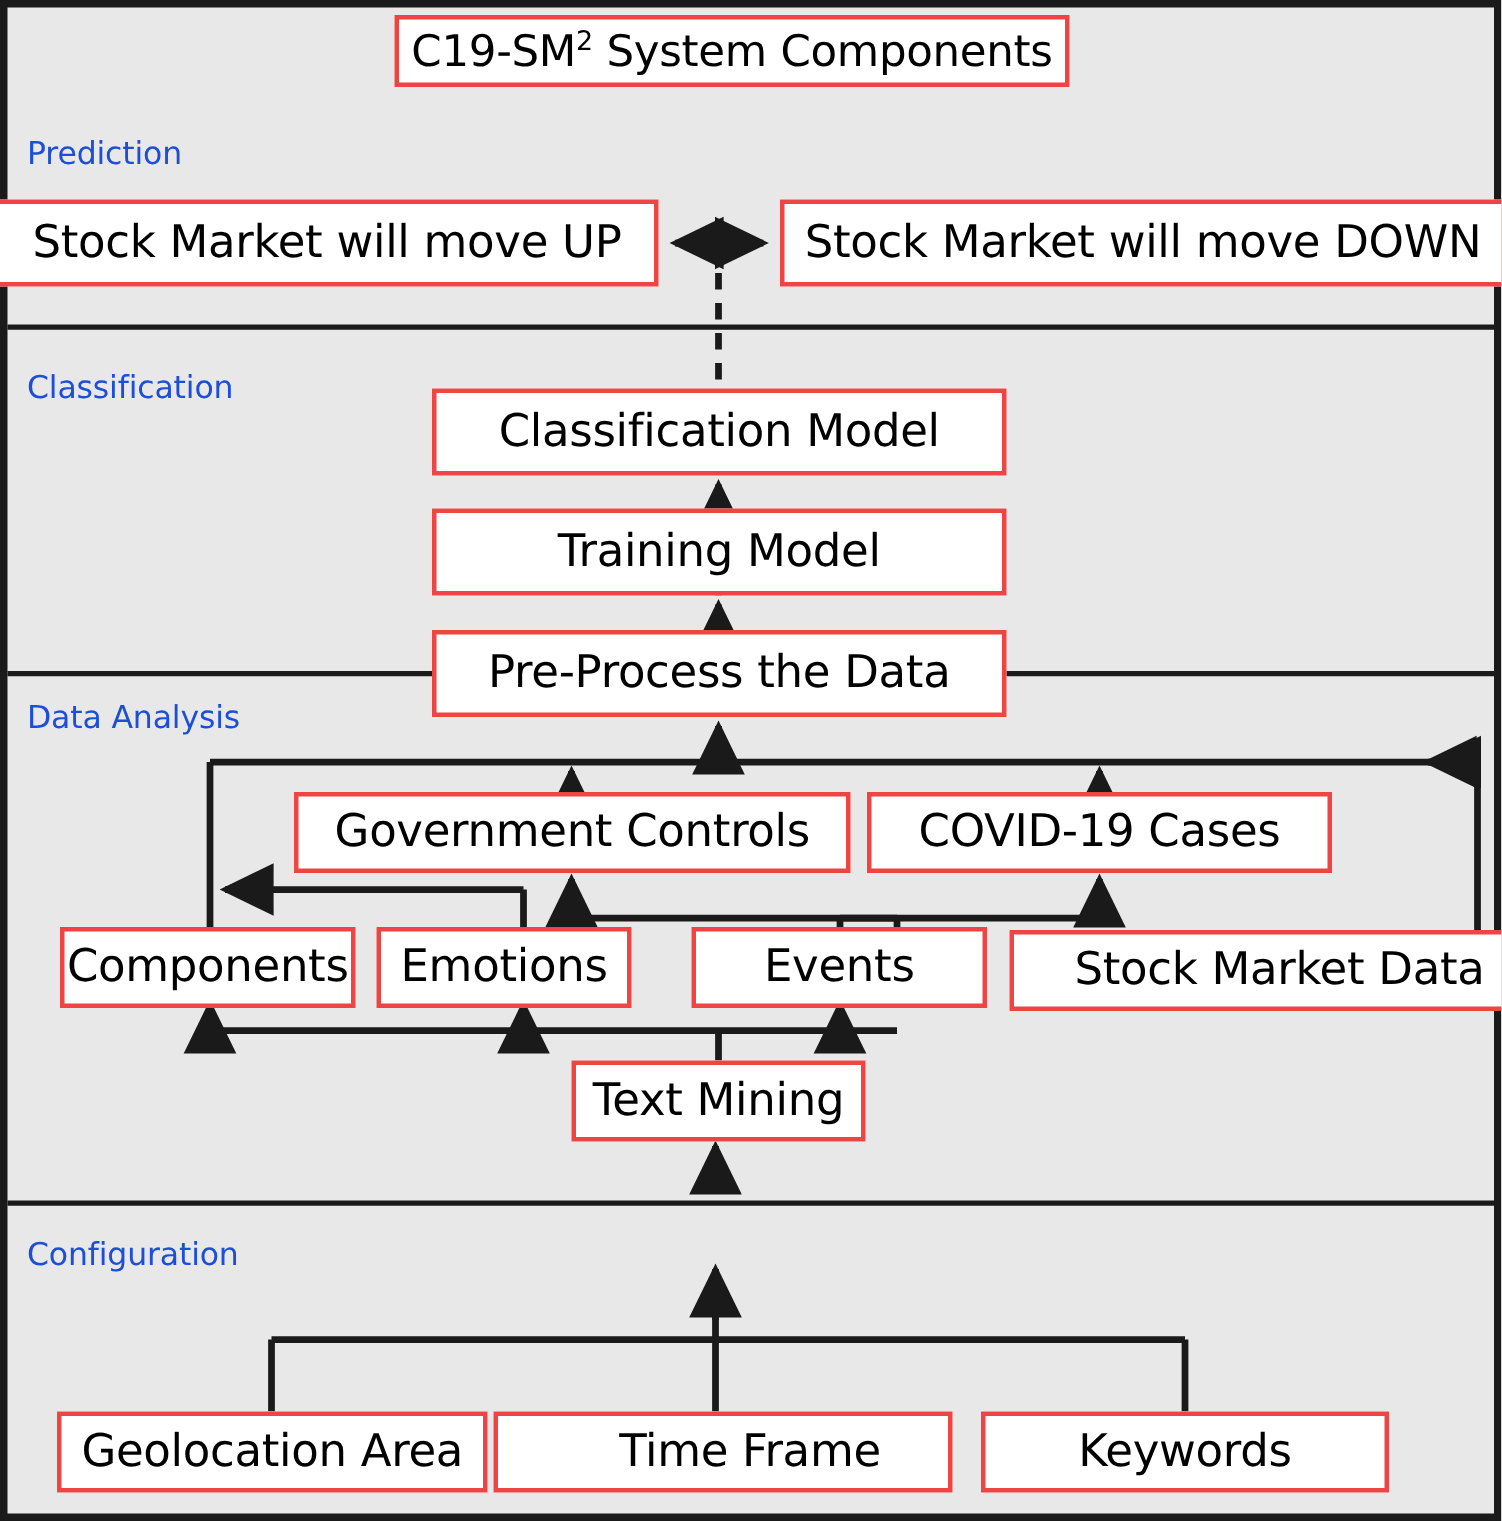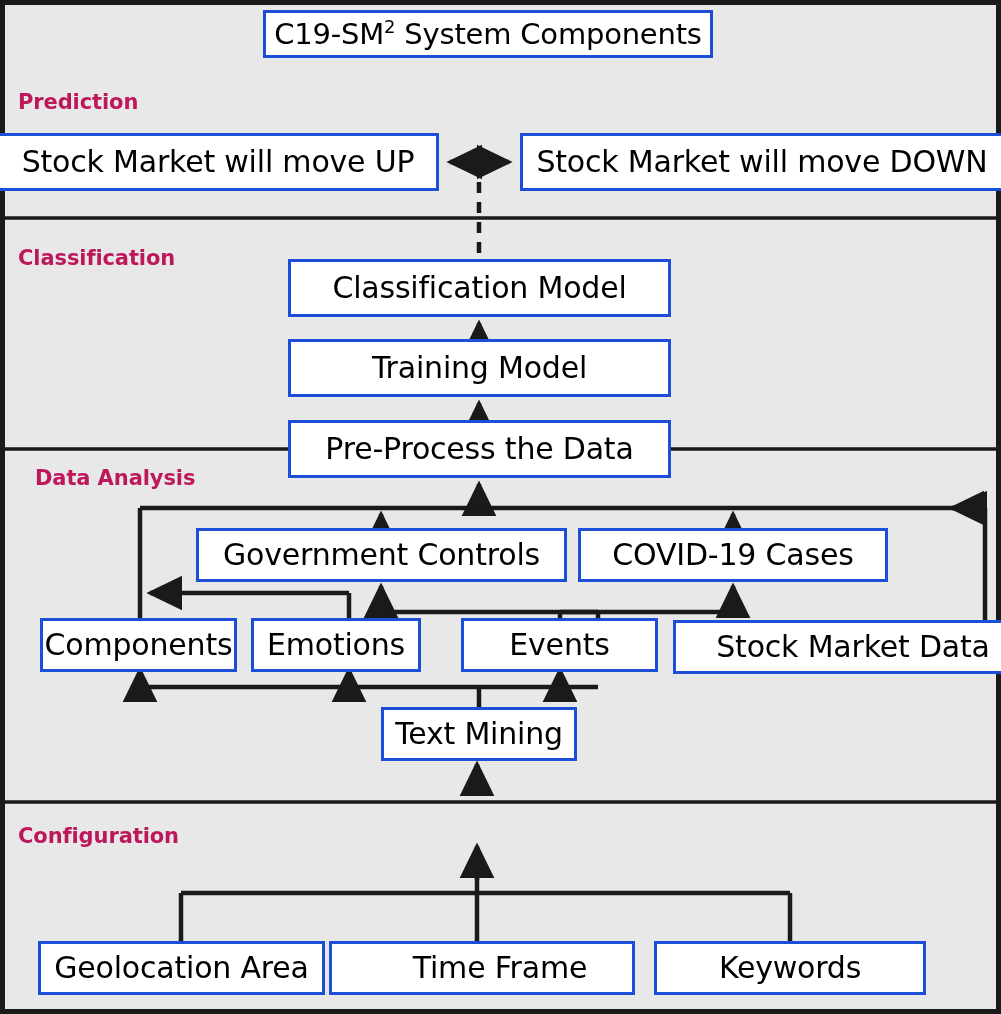--- a/index.html
+++ b/index.html
@@ -18,38 +18,38 @@
   #wires {
     position: absolute;
     left: 0; top: 0;
     width: 1001px;
     height: 1014px;
   }
   .node {
     position: absolute;
     box-sizing: border-box;
     background: #ffffff;
-    border: 3px solid #1d4ed8;
+    border: 3px solid #ef4444;
     display: flex;
     align-items: center;
     justify-content: center;
     text-align: center;
     color: #000000;
     font-size: 30px;
     line-height: 1.05;
     letter-spacing: -0.2px;
     z-index: 5;
     white-space: nowrap;
   }
   .node.title-node { font-size: 29px; }
   .band-label {
     position: absolute;
     font-size: 21px;
-    font-weight: bold;
-    color: #be185d;
+    font-weight: normal;
+    color: #1d4ed8;
     letter-spacing: -0.1px;
     z-index: 6;
     white-space: nowrap;
   }
   sup {
     font-size: 0.62em;
     vertical-align: super;
     line-height: 0;
   }
 </style>
@@ -122,21 +122,21 @@
       <path d="M181,893 L790,893"></path>
       <path d="M181,893 L181,941"></path>
       <path d="M790,893 L790,941"></path>
       <path d="M477,941 L477,866"></path>
       <line x1="477" y1="880" x2="477" y2="846" marker-end="url(#ah)"></line>
     </g>
   </svg>
 
   <div class="band-label" style="left:18px; top:90px;">Prediction</div>
   <div class="band-label" style="left:18px; top:246px;">Classification</div>
-  <div class="band-label" style="left:18px; top:466px;margin-left:17px;">Data Analysis</div>
+  <div class="band-label" style="left:18px; top:466px;">Data Analysis</div>
   <div class="band-label" style="left:18px; top:824px;">Configuration</div>
 
   <div class="node title-node" style="left:263px; top:10px; width:450px; height:48px;">
     <span><span>C19-SM</span><sup>2</sup><span> System Components</span></span>
   </div>
 
   <div class="node" style="left:-3px; top:133px; width:442px; height:58px;">Stock Market will move UP</div>
   <div class="node" style="left:520px; top:133px; width:484px; height:58px;">Stock Market will move DOWN</div>
 
   <div class="node" style="left:288px; top:259px; width:383px; height:58px;">Classification Model</div>

